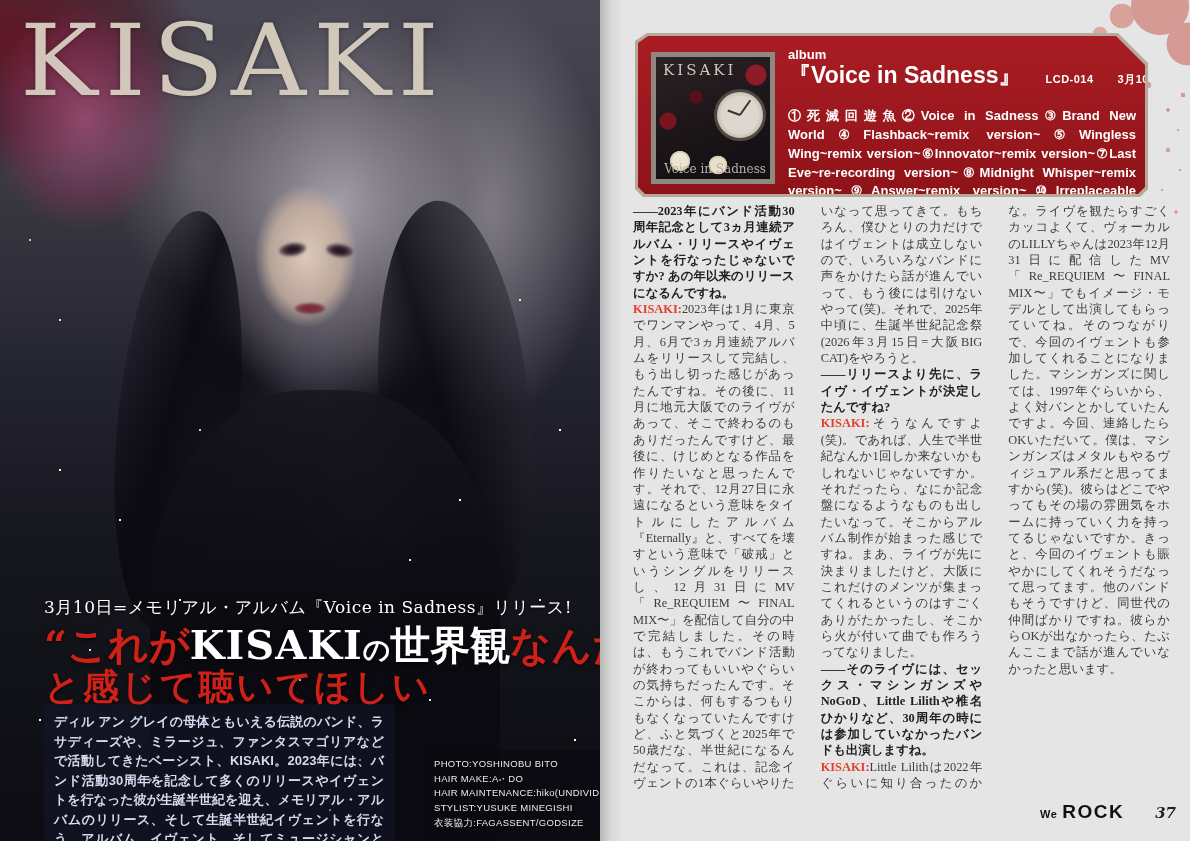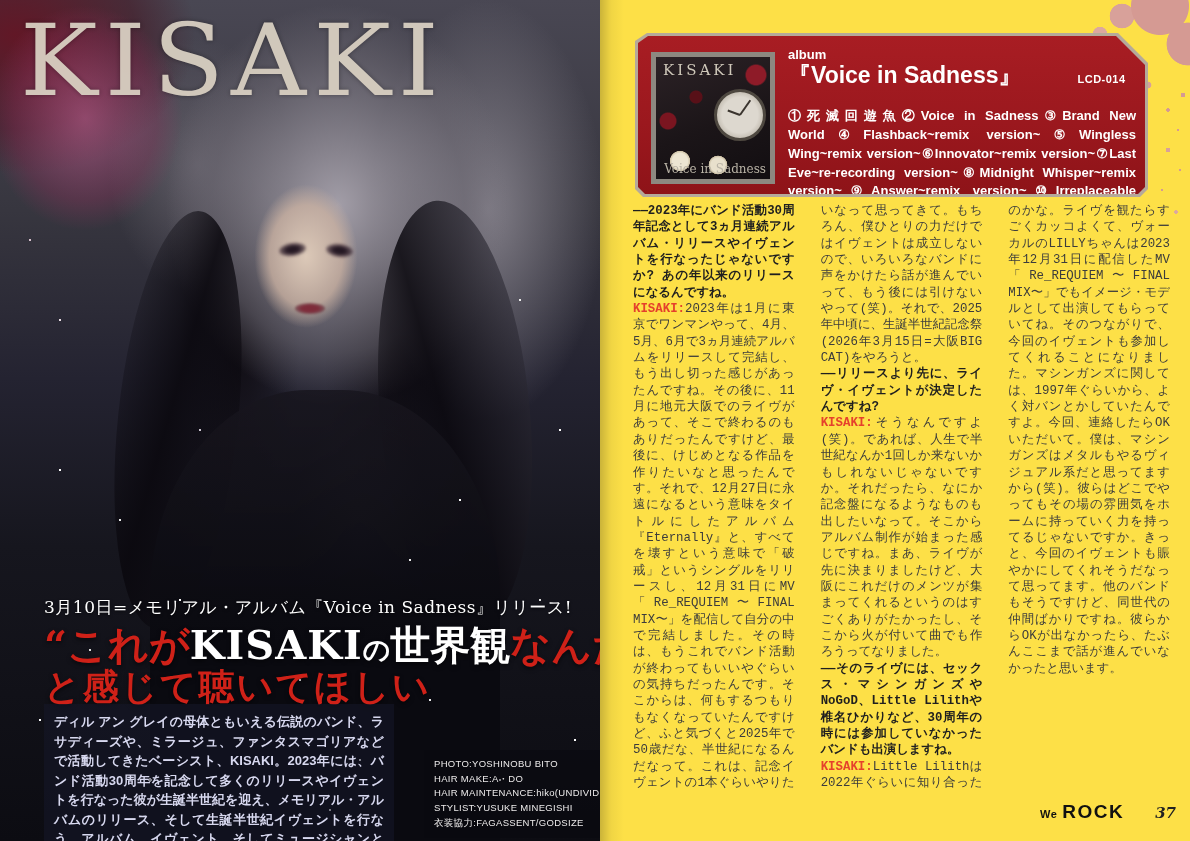--- a/index.html
+++ b/index.html
@@ -1,17 +1,17 @@
 <!DOCTYPE html>
 <html><head>
 <meta charset="utf-8">
 <style>
   * { margin:0; padding:0; box-sizing:border-box; }
   body { background:#777; font-family:"Liberation Sans", sans-serif; }
-  .spread { position:relative; width:1190px; height:841px; background:#fde047; overflow:hidden; margin:0 auto; }
+  .spread { position:relative; width:1190px; height:841px; background:#e5e5e5; overflow:hidden; margin:0 auto; }
 
   
   .photo-page {
     position:absolute; left:0; top:0; width:600px; height:841px; overflow:hidden;
     background:
       radial-gradient(ellipse 130px 150px at 85px 118px, rgba(208,98,152,.55), rgba(150,50,95,.32) 55%, transparent 75%),
       radial-gradient(ellipse 220px 170px at 15px 35px, rgba(99,21,36,.95), rgba(70,15,28,.5) 55%, transparent 82%),
       radial-gradient(ellipse 66px 92px at 306px 256px, #dcc9b8, rgba(203,178,162,.78) 55%, transparent 78%),
       radial-gradient(ellipse 210px 245px at 338px 205px, rgba(168,163,173,.95), rgba(112,108,118,.55) 60%, transparent 82%),
       radial-gradient(ellipse 150px 270px at 488px 210px, rgba(142,138,148,.85), transparent 78%),
@@ -123,31 +123,31 @@
   .clock { position:absolute; left:58px; top:32px; width:52px; height:52px; border-radius:50%;
     background:radial-gradient(#ddd8cf 55%, #b9b2a6 80%, #8f887c 100%); border:3px solid #4e4840; }
   .clock:before { content:""; position:absolute; left:50%; top:50%; width:2px; height:18px; background:#3a342e; transform:translate(-50%,-100%) rotate(35deg); transform-origin:bottom; }
   .clock:after { content:""; position:absolute; left:50%; top:50%; width:2px; height:13px; background:#3a342e; transform:translate(-50%,-100%) rotate(-70deg); transform-origin:bottom; }
   .cover-caption { position:absolute; right:4px; bottom:3px; font-size:12px; color:#b9b3a6; font-family:"DejaVu Serif","Liberation Serif",serif; }
 
   .albumtext { position:absolute; left:150px; top:11px; width:348px; color:#fff; }
   .album-label { font-size:13px; font-weight:bold; }
   .title-row { display:flex; align-items:baseline; gap:24px; margin-top:-2px; white-space:nowrap; }
   .album-title { font-size:23px; font-weight:bold; letter-spacing:0; }
-  .album-meta { font-size:11px; font-weight:bold; letter-spacing:.5px;margin-left:32px; }
+  .album-meta { font-size:11px; font-weight:bold; letter-spacing:.5px; }
   .tracks { margin-top:16px; font-size:13px; font-weight:bold; line-height:1.45; text-align:justify; }
   .guest-header { margin-top:6px; font-size:10.5px; font-weight:bold; }
   .guests { font-size:10.3px; font-weight:bold; line-height:1.45; }
   .note-row { margin-top:6px; font-size:10.3px; font-weight:bold; display:flex; gap:14px; white-space:nowrap; }
   .note-url { color:#fff; text-decoration:none; }
 
   .interview { position:absolute; left:633px; top:203px; width:537px; height:601px; overflow:hidden;
     column-count:3; column-gap:26px; column-fill:auto;
     font-size:12.4px; line-height:16.35px; text-align:justify; color:#3c3c3c;
-    font-family:Liberation Mono, monospace; }
+    font-family:Liberation Serif, serif; }
   .interview p { margin:0; }
   .interview p.q { font-weight:bold; color:#1f1f1f; }
   .interview .spk { color:#e5402c; font-weight:bold; }
 
   .footer { position:absolute; left:1040px; top:801px; width:136px; display:flex; align-items:baseline; justify-content:space-between; }
   .maglogo { font-weight:900; color:#111; letter-spacing:.5px; white-space:nowrap; }
   .maglogo .we { font-size:11px; font-weight:900; }
   .maglogo .rock { font-size:19px; font-weight:900; letter-spacing:1.5px; }
   .pagenum { font-size:15px; font-style:italic; font-weight:bold; color:#222; font-family:"DejaVu Serif","Liberation Serif",serif; }
 </style>

